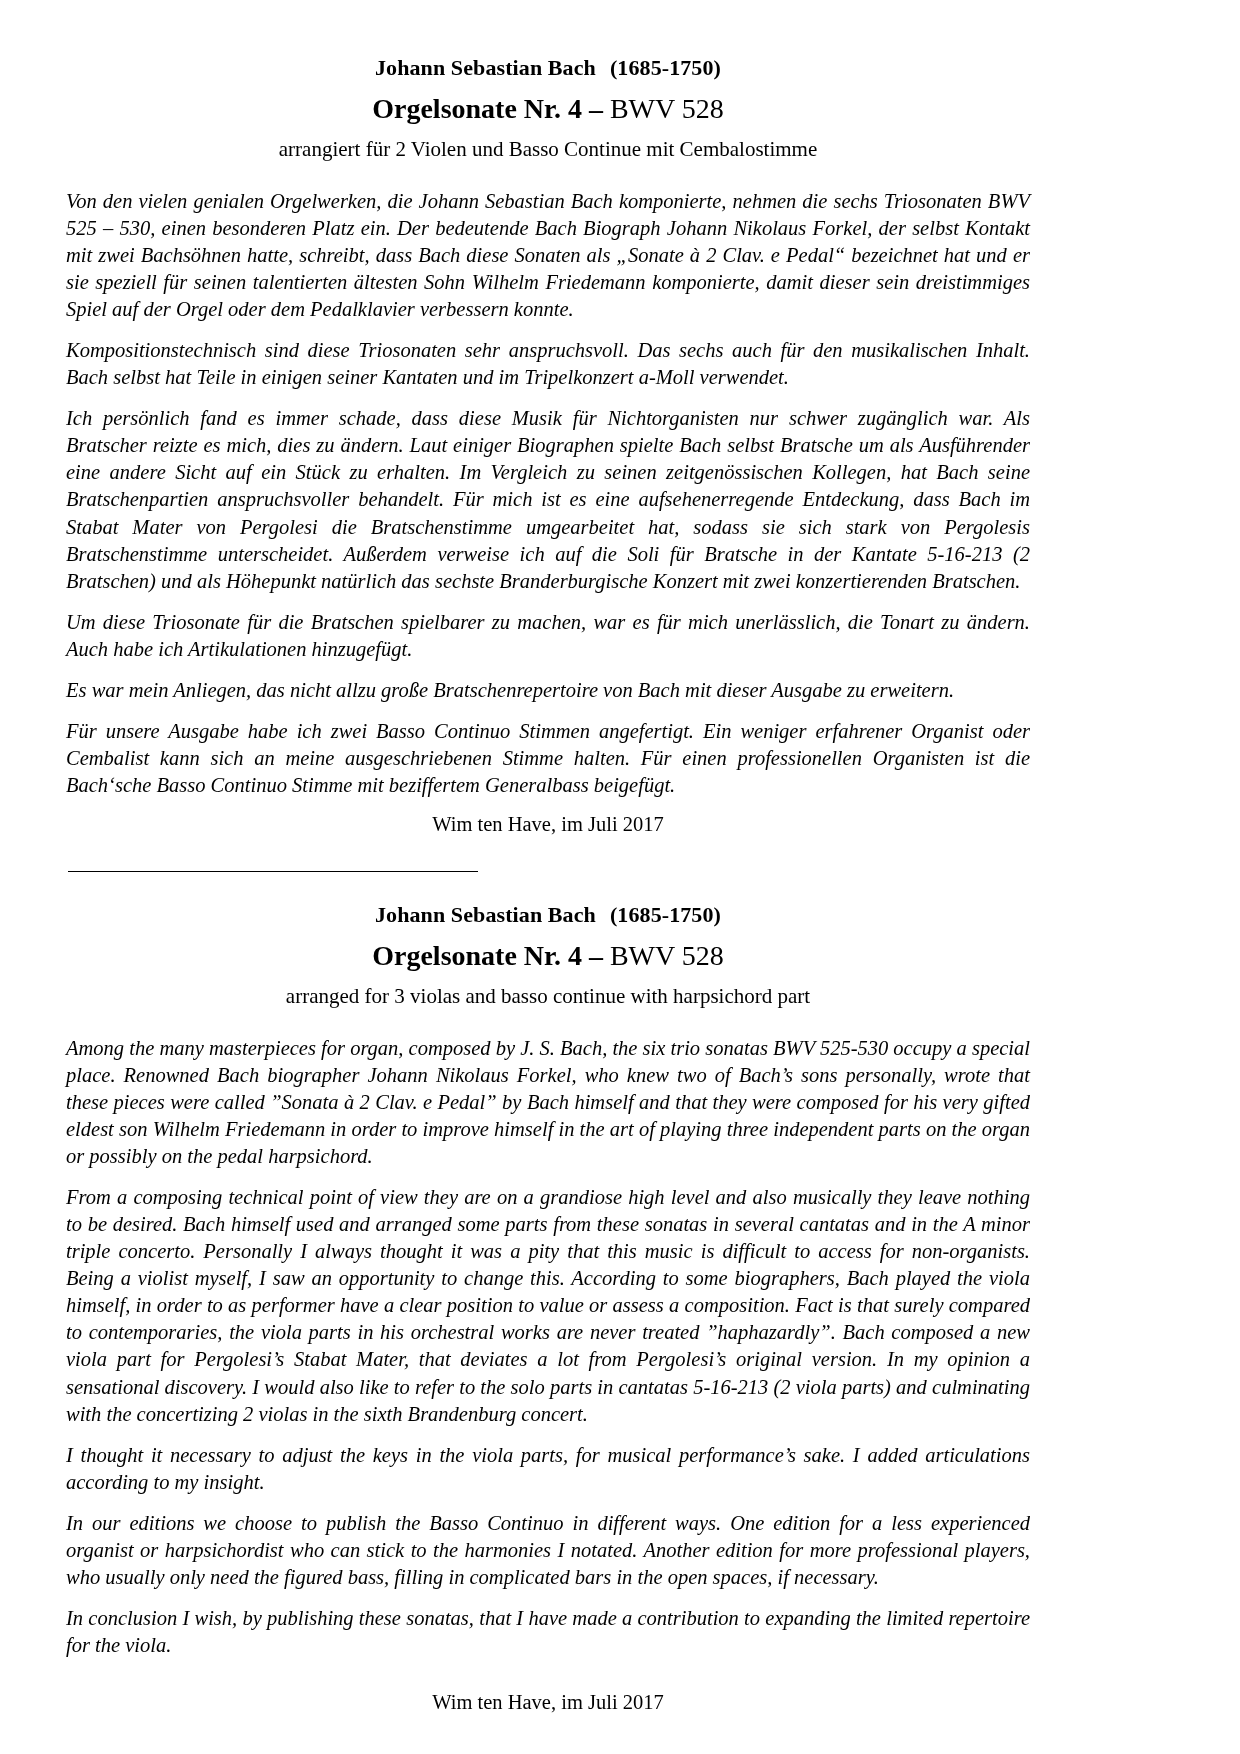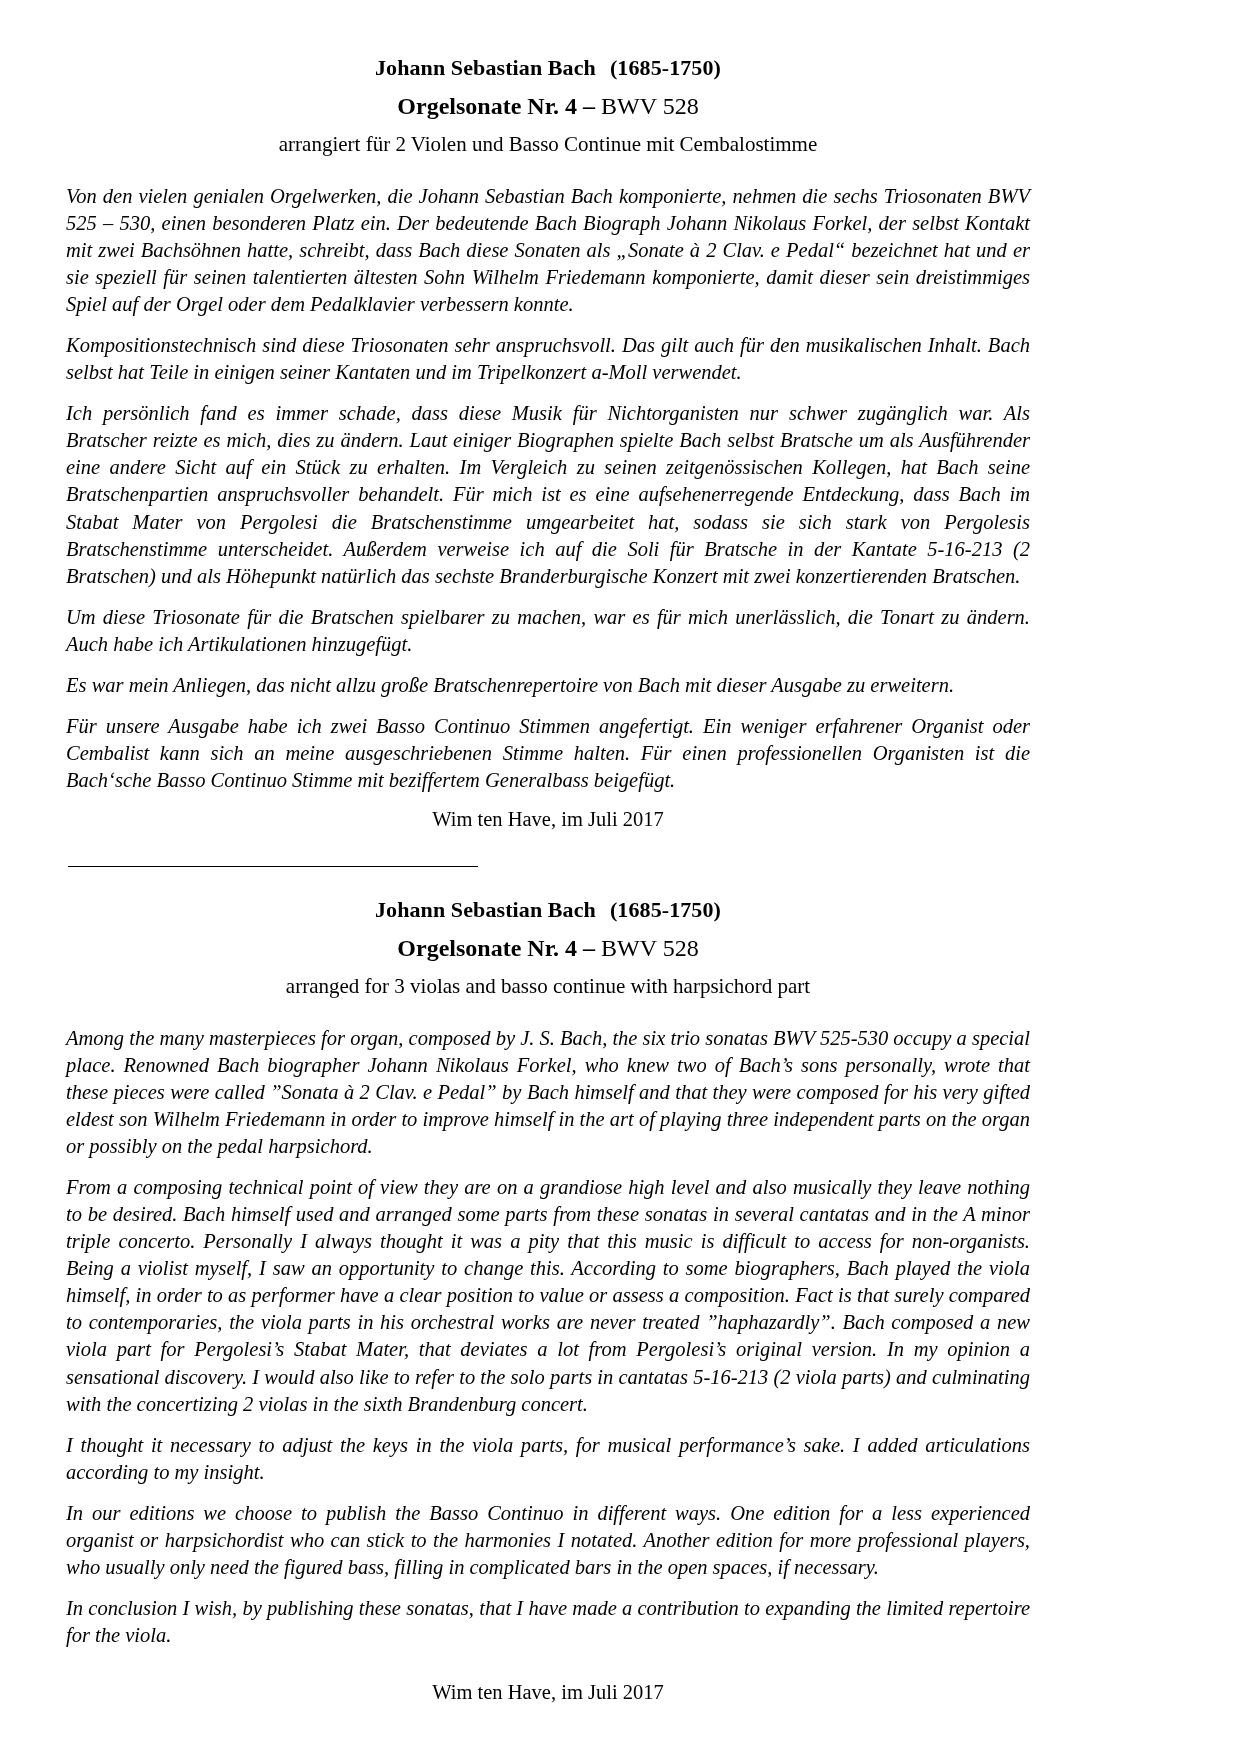--- a/index.html
+++ b/index.html
@@ -28,21 +28,21 @@
   .title-line1 {
     font-size: 22px;
     font-weight: bold;
     letter-spacing: 0.1px;
     margin-bottom: 12px;
   }
   .title-line1 .years {
     margin-left: 14px;
   }
   .title-line2 {
-    font-size: 24px;
+    font-size: 28px;
     margin-bottom: 12px;
   }
   .title-line2 .bold {
     font-weight: bold;
   }
   .title-line3 {
     font-size: 21px;
     margin-bottom: 26px;
   }
   p.body-text {
@@ -88,21 +88,21 @@
       <div class="title-line1">
         <span>Johann Sebastian Bach</span><span class="years">(1685-1750)</span>
       </div>
       <div class="title-line2">
         <span class="bold">Orgelsonate Nr. 4 –</span><span> BWV 528</span>
       </div>
       <div class="title-line3">arrangiert für 2 Violen und Basso Continue mit Cembalostimme</div>
     </div>
 
     <p class="body-text">Von den vielen genialen Orgelwerken, die Johann Sebastian Bach komponierte, nehmen die sechs Triosonaten BWV 525 – 530, einen besonderen Platz ein. Der bedeutende Bach Biograph Johann Nikolaus Forkel, der selbst Kontakt mit zwei Bachsöhnen hatte, schreibt, dass Bach diese Sonaten als „Sonate à 2 Clav. e Pedal“ bezeichnet hat und er sie speziell für seinen talentierten ältesten Sohn Wilhelm Friedemann komponierte, damit dieser sein dreistimmiges Spiel auf der Orgel oder dem  Pedalklavier verbessern konnte.</p>
-    <p class="body-text">Kompositionstechnisch sind diese Triosonaten sehr anspruchsvoll. Das gilt auch für den musikalischen Inhalt. Bach selbst hat Teile in einigen seiner Kantaten und im Tripelkonzert a-Moll verwendet.</p>
+    <p class="body-text">Kompositionstechnisch sind diese Triosonaten sehr anspruchsvoll. Das sechs auch für den musikalischen Inhalt. Bach selbst hat Teile in einigen seiner Kantaten und im Tripelkonzert a-Moll verwendet.</p>
     <p class="body-text">Ich persönlich fand es immer schade, dass diese Musik für Nichtorganisten nur schwer zugänglich war. Als Bratscher reizte es mich, dies zu ändern. Laut einiger Biographen spielte Bach selbst Bratsche um als Ausführender eine andere Sicht auf ein Stück zu erhalten. Im Vergleich zu seinen zeitgenössischen Kollegen, hat Bach seine Bratschenpartien anspruchsvoller behandelt. Für mich ist es eine aufsehenerregende Entdeckung, dass Bach im  Stabat Mater von Pergolesi die Bratschenstimme umgearbeitet hat, sodass sie sich stark von Pergolesis Bratschenstimme unterscheidet. Außerdem verweise ich auf die Soli für Bratsche in der Kantate 5-16-213 (2 Bratschen) und als Höhepunkt natürlich das sechste Branderburgische Konzert mit zwei konzertierenden Bratschen.</p>
     <p class="body-text">Um diese Triosonate für die Bratschen spielbarer zu machen, war es für mich unerlässlich, die Tonart zu ändern. Auch habe ich Artikulationen hinzugefügt.</p>
     <p class="body-text">Es war mein Anliegen, das nicht allzu große Bratschenrepertoire von Bach mit dieser Ausgabe zu erweitern.</p>
     <p class="body-text">Für unsere Ausgabe habe ich zwei Basso Continuo Stimmen angefertigt. Ein weniger erfahrener Organist oder Cembalist kann sich an meine ausgeschriebenen Stimme halten. Für einen  professionellen Organisten ist die Bach‘sche Basso Continuo Stimme mit beziffertem Generalbass beigefügt.</p>
 
     <div class="signature">Wim ten Have, im Juli 2017</div>
   </div>
 
   <div class="divider-wrap">
     <div class="divider"></div>

